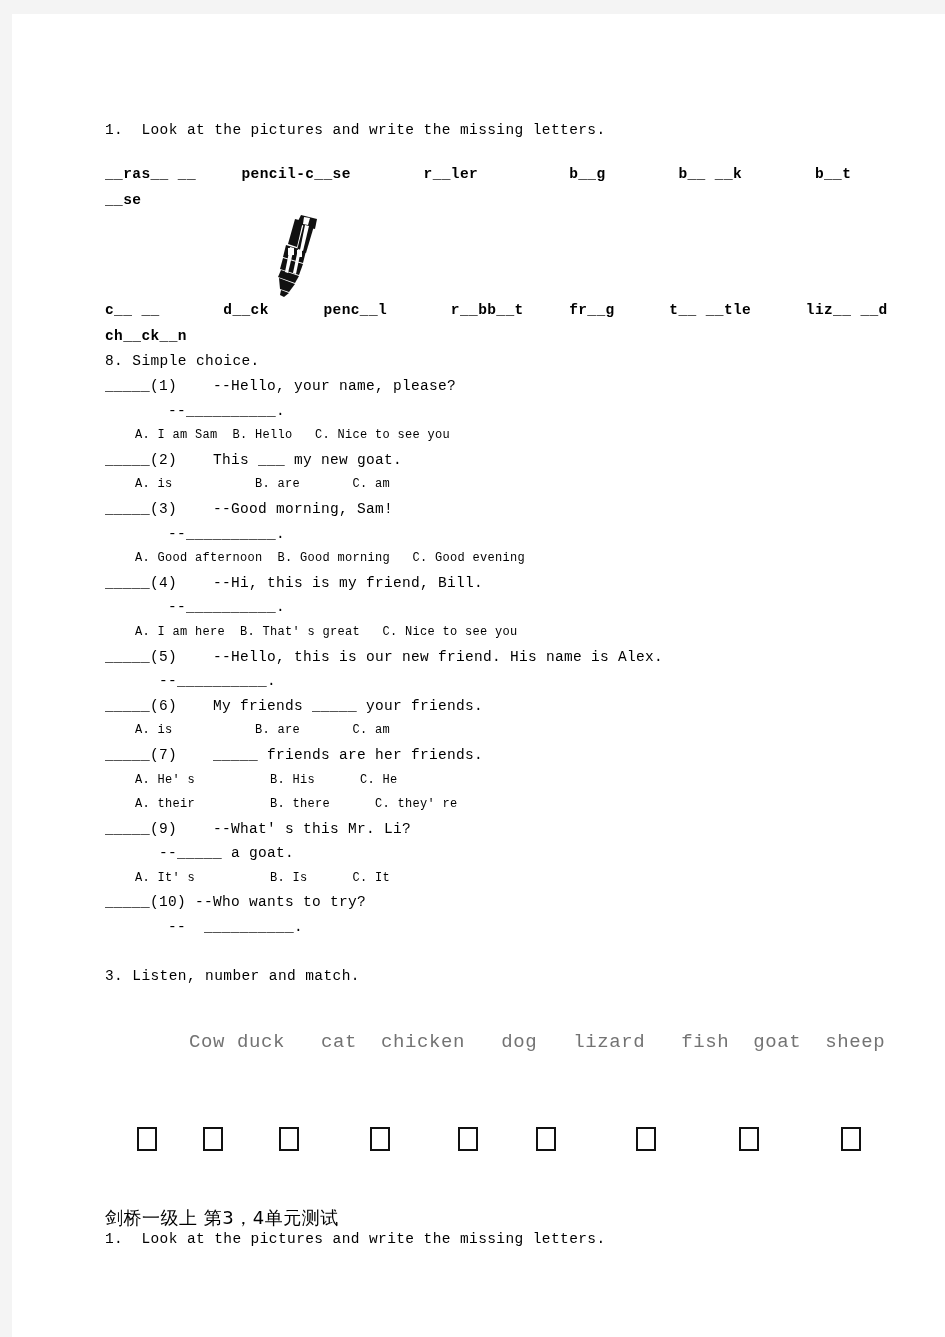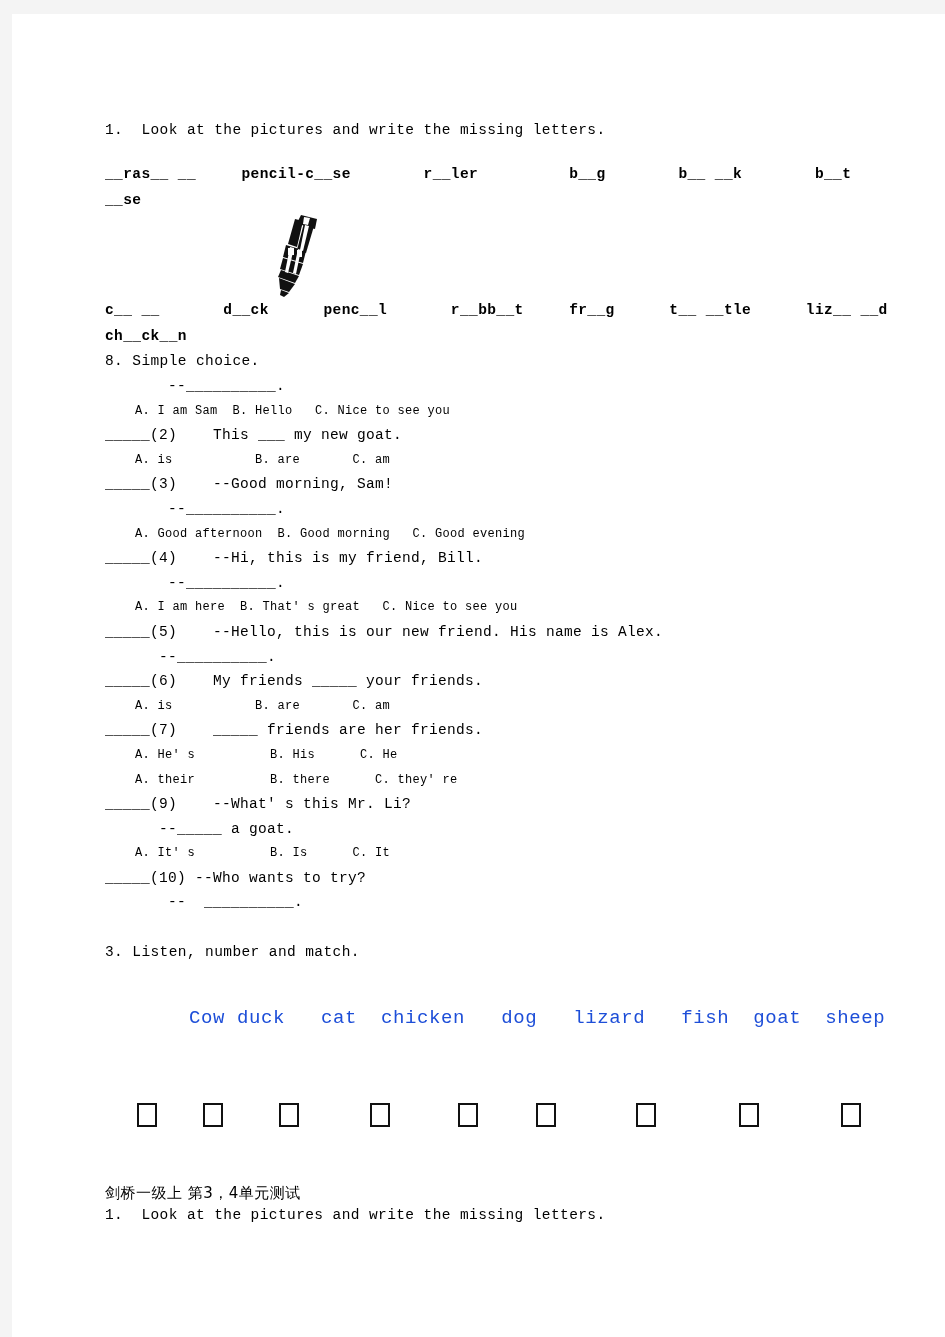--- a/index.html
+++ b/index.html
@@ -80,21 +80,21 @@
     width: 70px;
     height: 84px;
   }
 
   
   .animals {
     margin-top: 20px;
     font-size: 19px;
     letter-spacing: 0.6px;
     white-space: pre;
-    color: #1d4ed8;
+    color: #737373;
     padding-left: 12px;
   }
   .animals span { display: inline-block; }
 
   
   .boxrow {
     margin-top: 52px;
     height: 34px;
     position: relative;
     padding-left: 28px;
@@ -107,21 +107,21 @@
     border: 2.2px solid #111;
     box-sizing: border-box;
     background: #fff;
   }
 
   .footer {
     margin-top: 46px;
   }
   .footer-cn {
     font-family: "DejaVu Sans", "Liberation Sans", sans-serif;
-    font-size: 15px;
+    font-size: 18px;
     letter-spacing: 0.5px;
     line-height: 21px;
     white-space: pre;
     color: #000;
   }
   .footer-en {
     font-size: 14.5px;
     letter-spacing: 0.4px;
     line-height: 23px;
     white-space: pre;
@@ -160,20 +160,21 @@
           <path d="M47 4 L53 5 L51 12 L46 11 Z" fill="#fff"></path>
         </g>
       </svg>
     </div>
 
     <div class="blank-row">c__ __       d__ck      penc__l       r__bb__t     fr__g      t__ __tle      liz__ __d       p__n</div>
     <div class="blank-row">ch__ck__n</div>
 
     <div class="sec-head">8. Simple choice.</div>
 
+    <div class="q-line"><span>_____</span><span>(1)</span><span>    </span><span>--Hello, your name, please?</span></div>
     <div class="q-line"><span>       </span><span>--__________.</span></div>
     <div class="opt-line"><span>    </span><span>A. I am Sam  B. Hello   C. Nice to see you</span></div>
 
     <div class="q-line"><span>_____</span><span>(2)</span><span>    </span><span>This ___ my new goat.</span></div>
     <div class="opt-line"><span>    </span><span>A. is           B. are       C. am</span></div>
 
     <div class="q-line"><span>_____</span><span>(3)</span><span>    </span><span>--Good morning, Sam!</span></div>
     <div class="q-line"><span>       </span><span>--__________.</span></div>
     <div class="opt-line"><span>    </span><span>A. Good afternoon  B. Good morning   C. Good evening</span></div>
 

